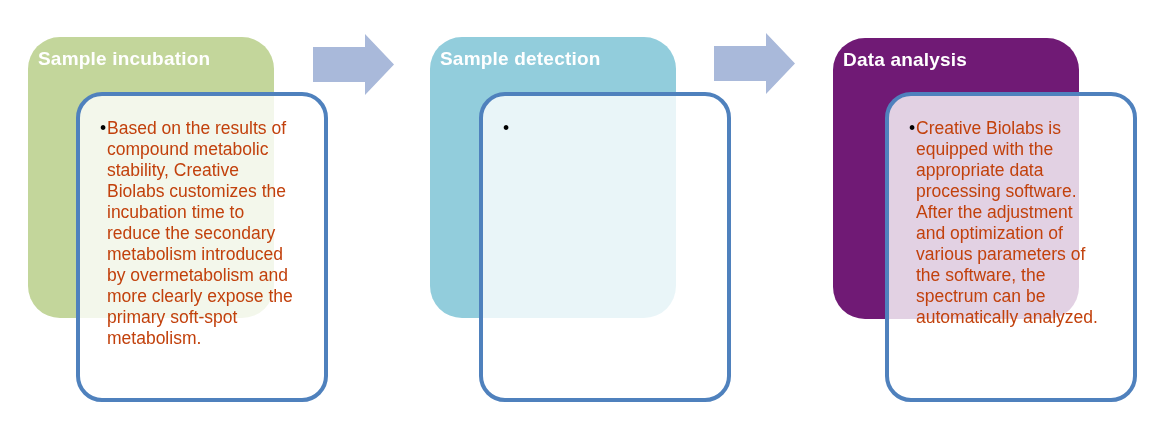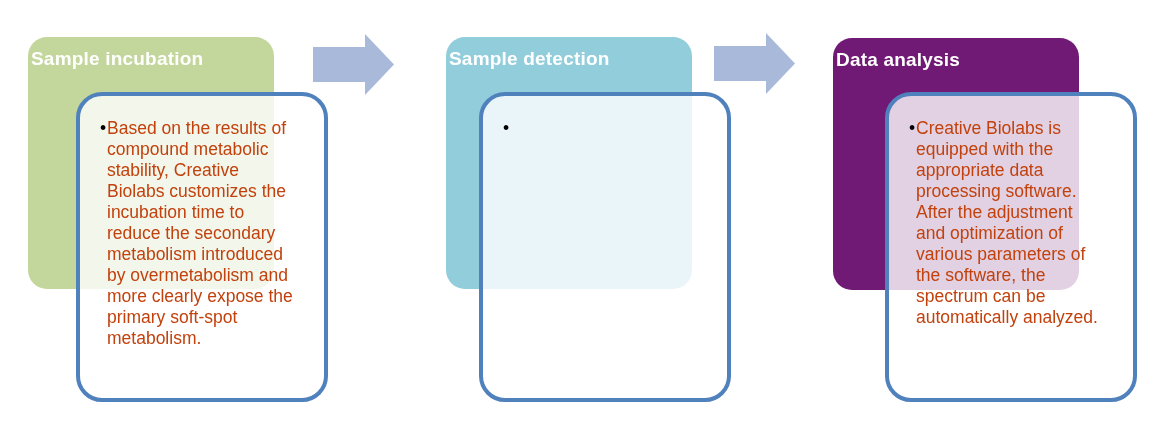--- a/index.html
+++ b/index.html
@@ -7,24 +7,24 @@
     position: relative;
     width: 1167px;
     height: 434px;
     background: #ffffff;
     font-family: "Liberation Sans", sans-serif;
     overflow: hidden;
   }
   .color-rect {
     position: absolute;
     width: 246px;
-    height: 252px;
-    border-radius: 19px;
+    height: 281px;
+    border-radius: 32px;
     box-sizing: border-box;
-    padding: 11px 8px 0 3px;
+    padding: 11px 8px 0 10px;
   }
   .panel-title {
     color: #ffffff;
     font-size: 19px;
     font-weight: bold;
     letter-spacing: 0.2px;
     white-space: nowrap;
   }
   .text-box {
     position: absolute;
@@ -67,21 +67,21 @@
 </style>
 </head>
 <body>
 
 <div class="stage">
 
   <div class="color-rect rect-1" style="background-color: rgb(195, 214, 155);">
     <div class="panel-title">Sample incubation</div>
   </div>
 
-  <div class="color-rect rect-2" style="background-color: rgb(146, 205, 220); margin-left: 16px;">
+  <div class="color-rect rect-2" style="background-color: rgb(146, 205, 220);">
     <div class="panel-title">Sample detection</div>
   </div>
 
   <div class="color-rect rect-3" style="background-color: #701a75;">
     <div class="panel-title">Data analysis</div>
   </div>
 
   <svg class="flow-arrow arrow-1" viewBox="0 0 81 61">
     <polygon points="0,13 52,13 52,0 81,30.5 52,61 52,48 0,48" style="fill: rgb(169, 185, 218);"></polygon>
   </svg>

